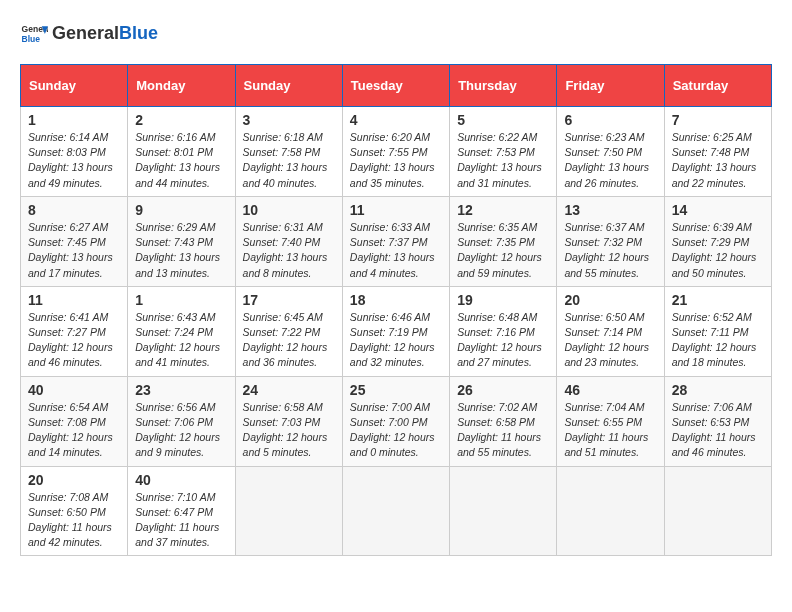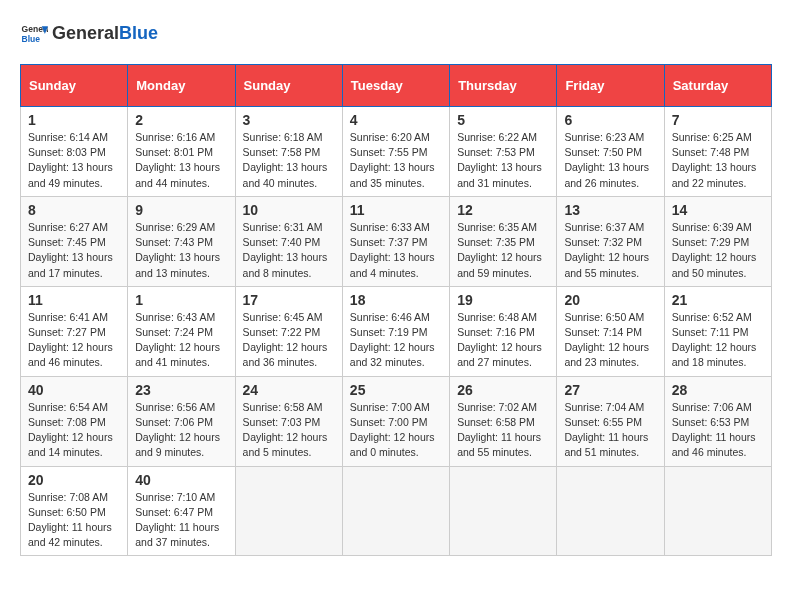--- a/index.html
+++ b/index.html
@@ -73,20 +73,21 @@
     .day-num {
       font-size: 14px;
       font-weight: bold;
       color: #333;
       margin-bottom: 2px;
     }
     .day-detail {
       font-size: 10.5px;
       line-height: 1.45;
       color: #333;
+      font-style: italic;
     }
     tr:nth-child(even) td:not(.empty) {
       background: #f9f9f9;
     }
   </style>
 </head>
 <body>
 
 <div class="header-section">
   <div class="logo">
@@ -325,21 +326,21 @@
       </td>
         <td>
         <div class="day-num">26</div>
         <div class="day-detail">
           Sunrise: 7:02 AM<br>
           Sunset: 6:58 PM<br>
           Daylight: 11 hours and 55 minutes.
         </div>
       </td>
         <td>
-        <div class="day-num">27</div>
+        <div class="day-num">46</div>
         <div class="day-detail">
           Sunrise: 7:04 AM<br>
           Sunset: 6:55 PM<br>
           Daylight: 11 hours and 51 minutes.
         </div>
       </td>
         <td>
         <div class="day-num">28</div>
         <div class="day-detail">
           Sunrise: 7:06 AM<br>

